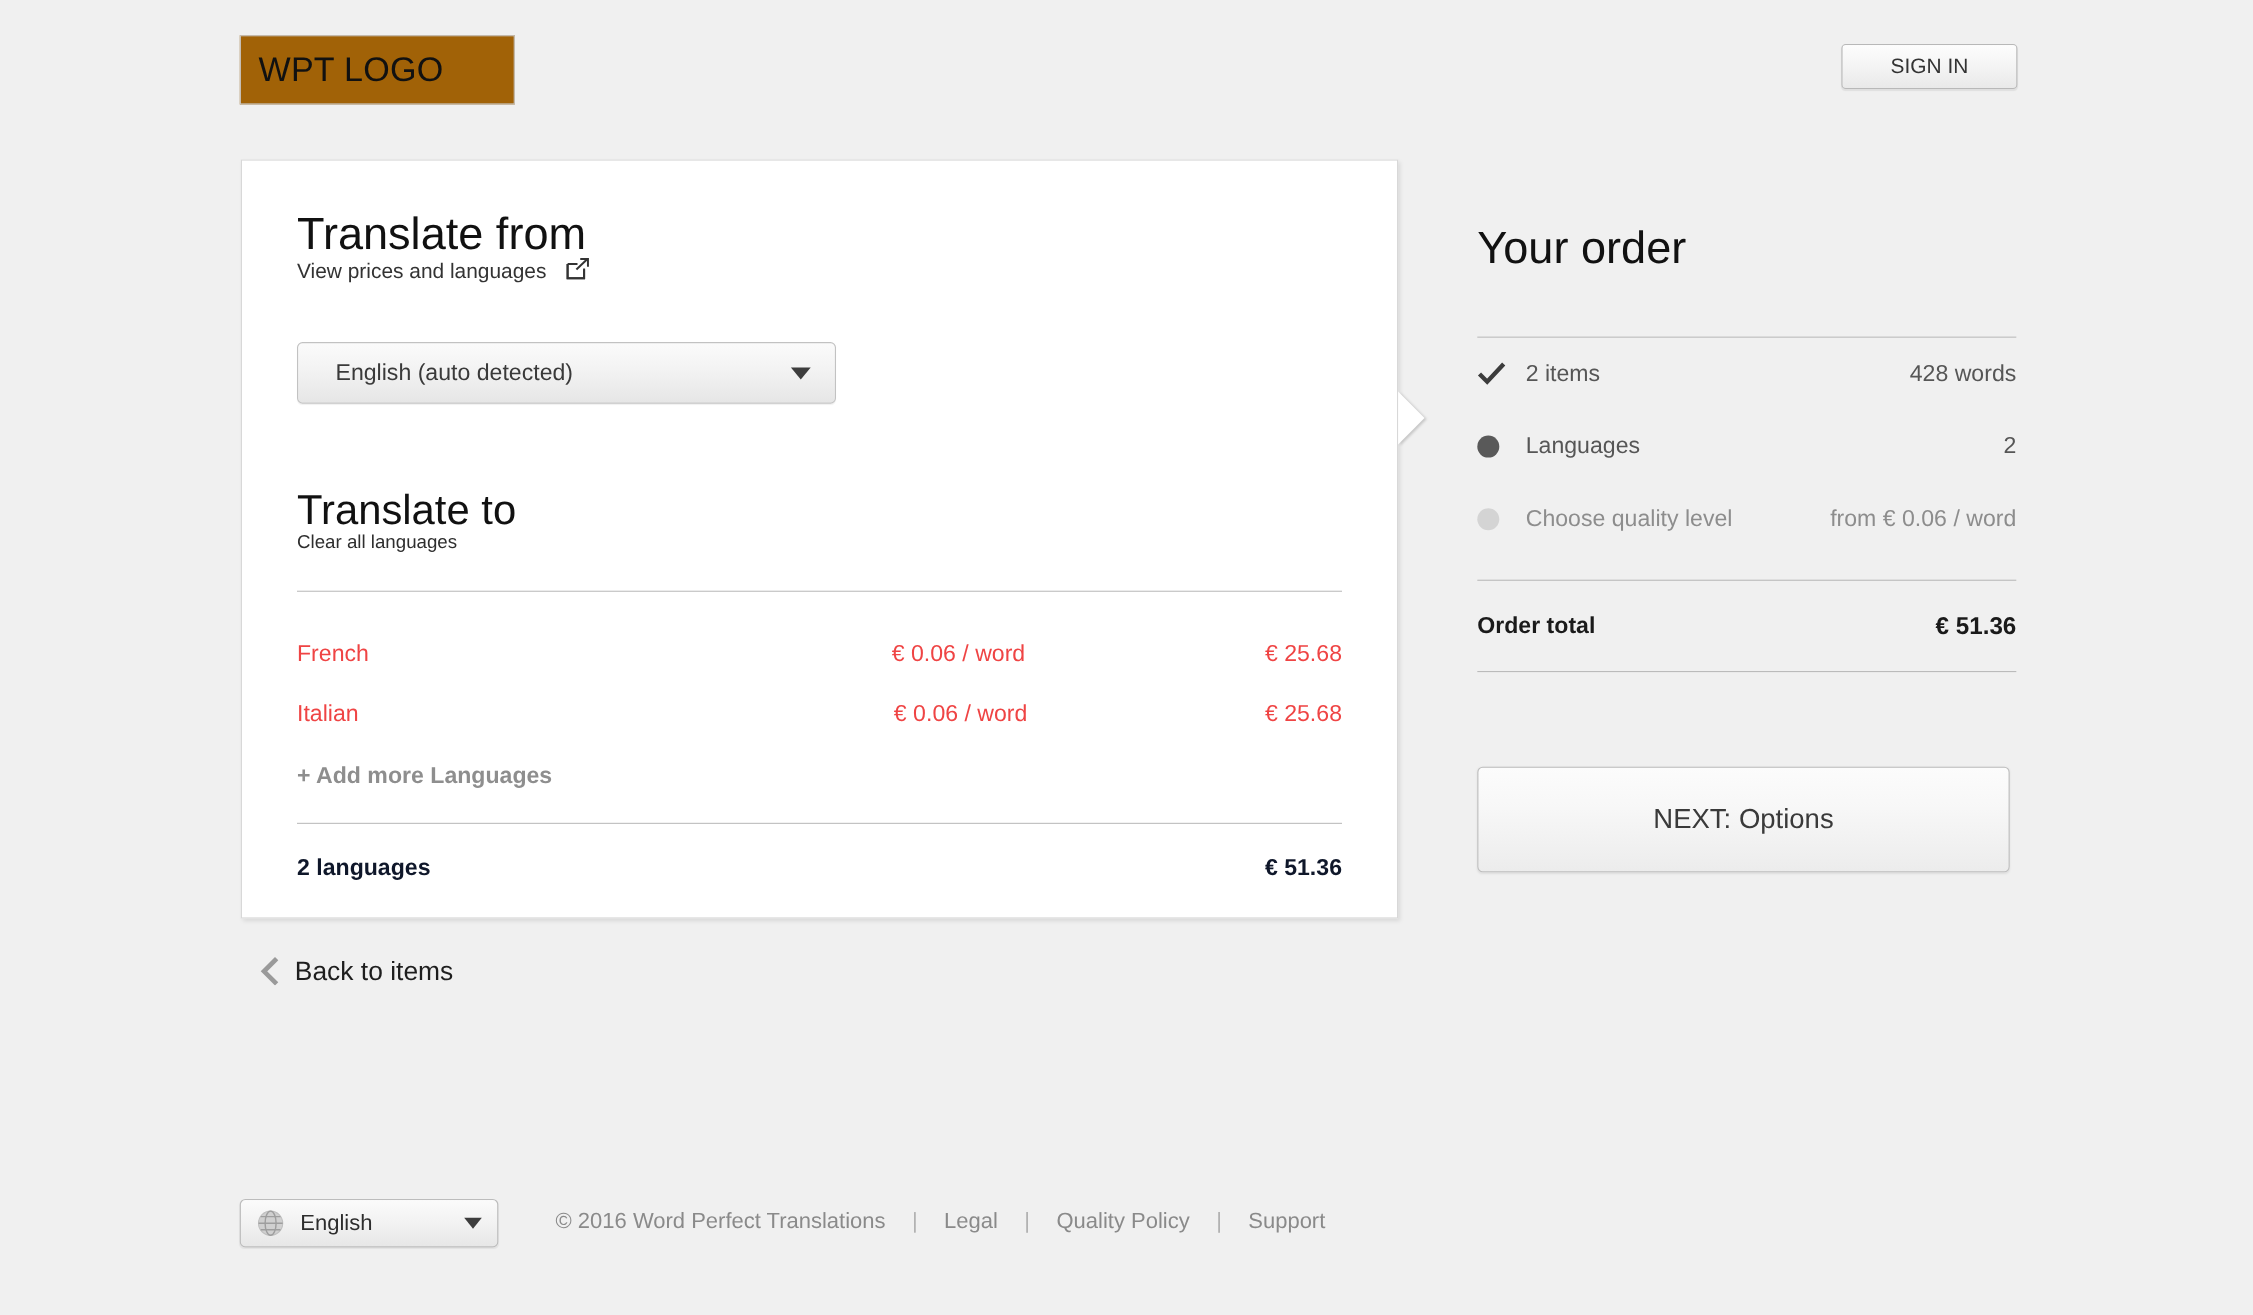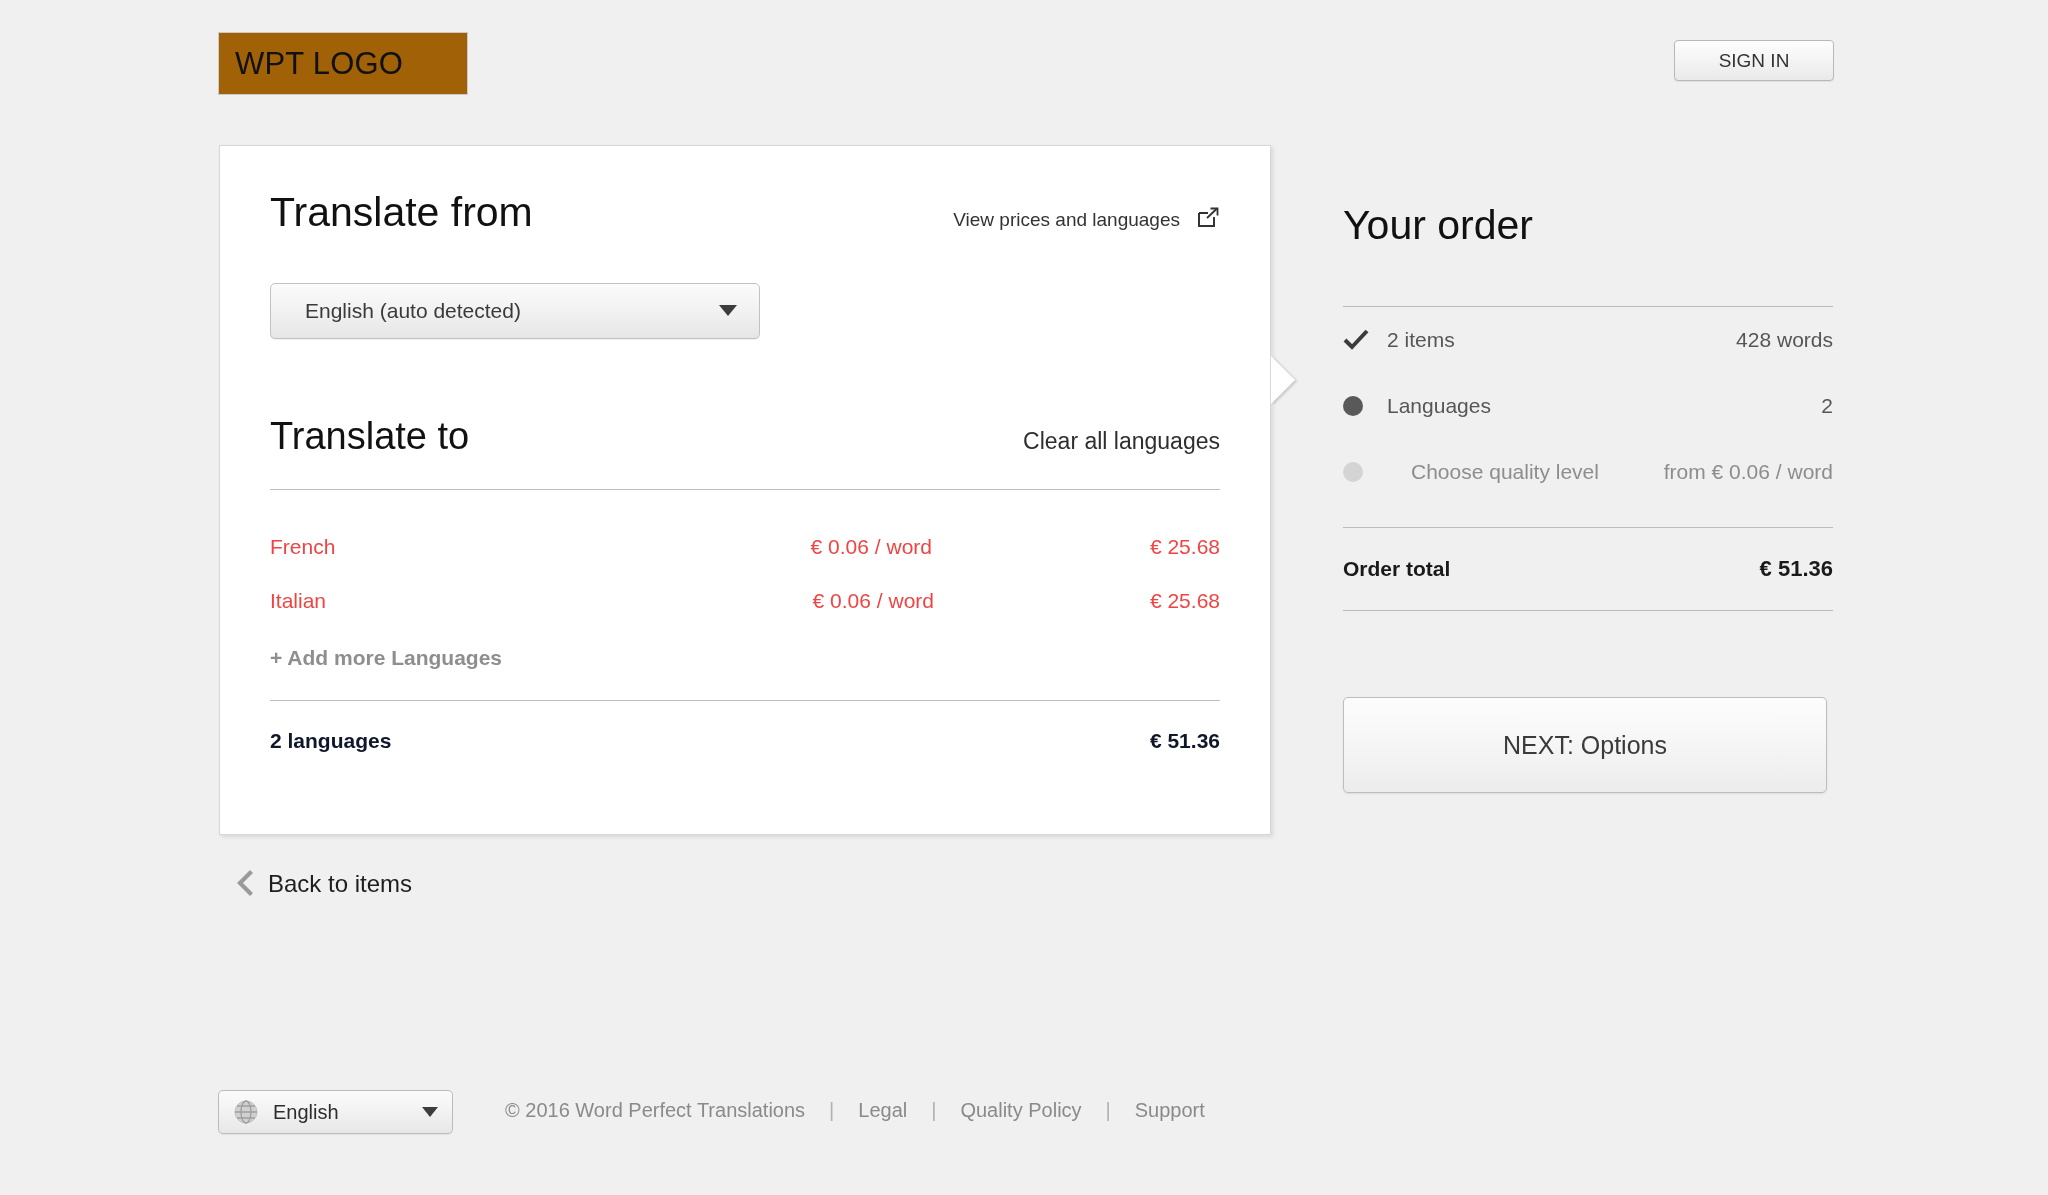--- a/index.html
+++ b/index.html
@@ -48,20 +48,21 @@
     border-bottom: 24px solid transparent;
     border-left: 24px solid #fff;
     filter: drop-shadow(2px 1px 1.2px rgba(0,0,0,.17));
   }
 
   .section-pad { padding: 0 50px; }
 
   .row-head {
     display: flex; align-items: baseline; justify-content: space-between;
     padding-top: 46px;
+    flex-direction: column;
   }
   .h-title { font-size: 41px; color: #111; font-weight: 400; line-height: 1; }
   .h-title.small { font-size: 38px; }
 
   .link-prices {
     display: flex; align-items: center; gap: 16px;
     font-size: 19px; color: #333; cursor: pointer; white-space: nowrap;
   }
   .ext-icon { display: block; }
 
@@ -76,21 +77,21 @@
   }
   .select-lang .val { font-size: 21px; color: #3a3a3a; }
   .caret-down {
     width: 0; height: 0;
     border-left: 9px solid transparent;
     border-right: 9px solid transparent;
     border-top: 11px solid #3d3d3d;
   }
 
   .to-head { padding-top: 78px; }
-  .link-clear { font-size: 23px; color: #2e2e2e; cursor: pointer; white-space: nowrap; }
+  .link-clear { font-size: 17px; color: #2e2e2e; cursor: pointer; white-space: nowrap; }
 
   .rule { height: 1px; background: #bdbdbd; margin-top: 34px; }
 
   .lang-table { margin-top: 30px; }
   .lang-row {
     display: flex; align-items: center;
     height: 54px;
     font-size: 21px; color: #ef4444;
   }
   .lang-row .name { width: 300px; }
@@ -123,21 +124,21 @@
   .order-title { font-size: 41px; color: #111; padding-top: 57px; }
   .order-rule { height: 1px; background: #bbb; margin-top: 57px; }
 
   .o-row {
     display: flex; align-items: center;
     height: 66px; font-size: 21px; color: #565656;
   }
   .o-mark { width: 44px; display: flex; align-items: center; }
   .o-label { flex: 1; }
   .o-val { text-align: right; white-space: nowrap; }
-  .o-row.muted { color: #8d8d8d; gap: 24px; }
+  .o-row.muted { color: #8d8d8d; }
   .o-row.muted .o-val { color: #8d8d8d; }
 
   .dot {
     width: 20px; height: 20px; border-radius: 50%;
     background: #595959;
   }
   .dot.light { background: #d4d4d4; }
 
   .order-rule2 { height: 1px; background: #bbb; margin-top: 22px; }
   .order-total {

